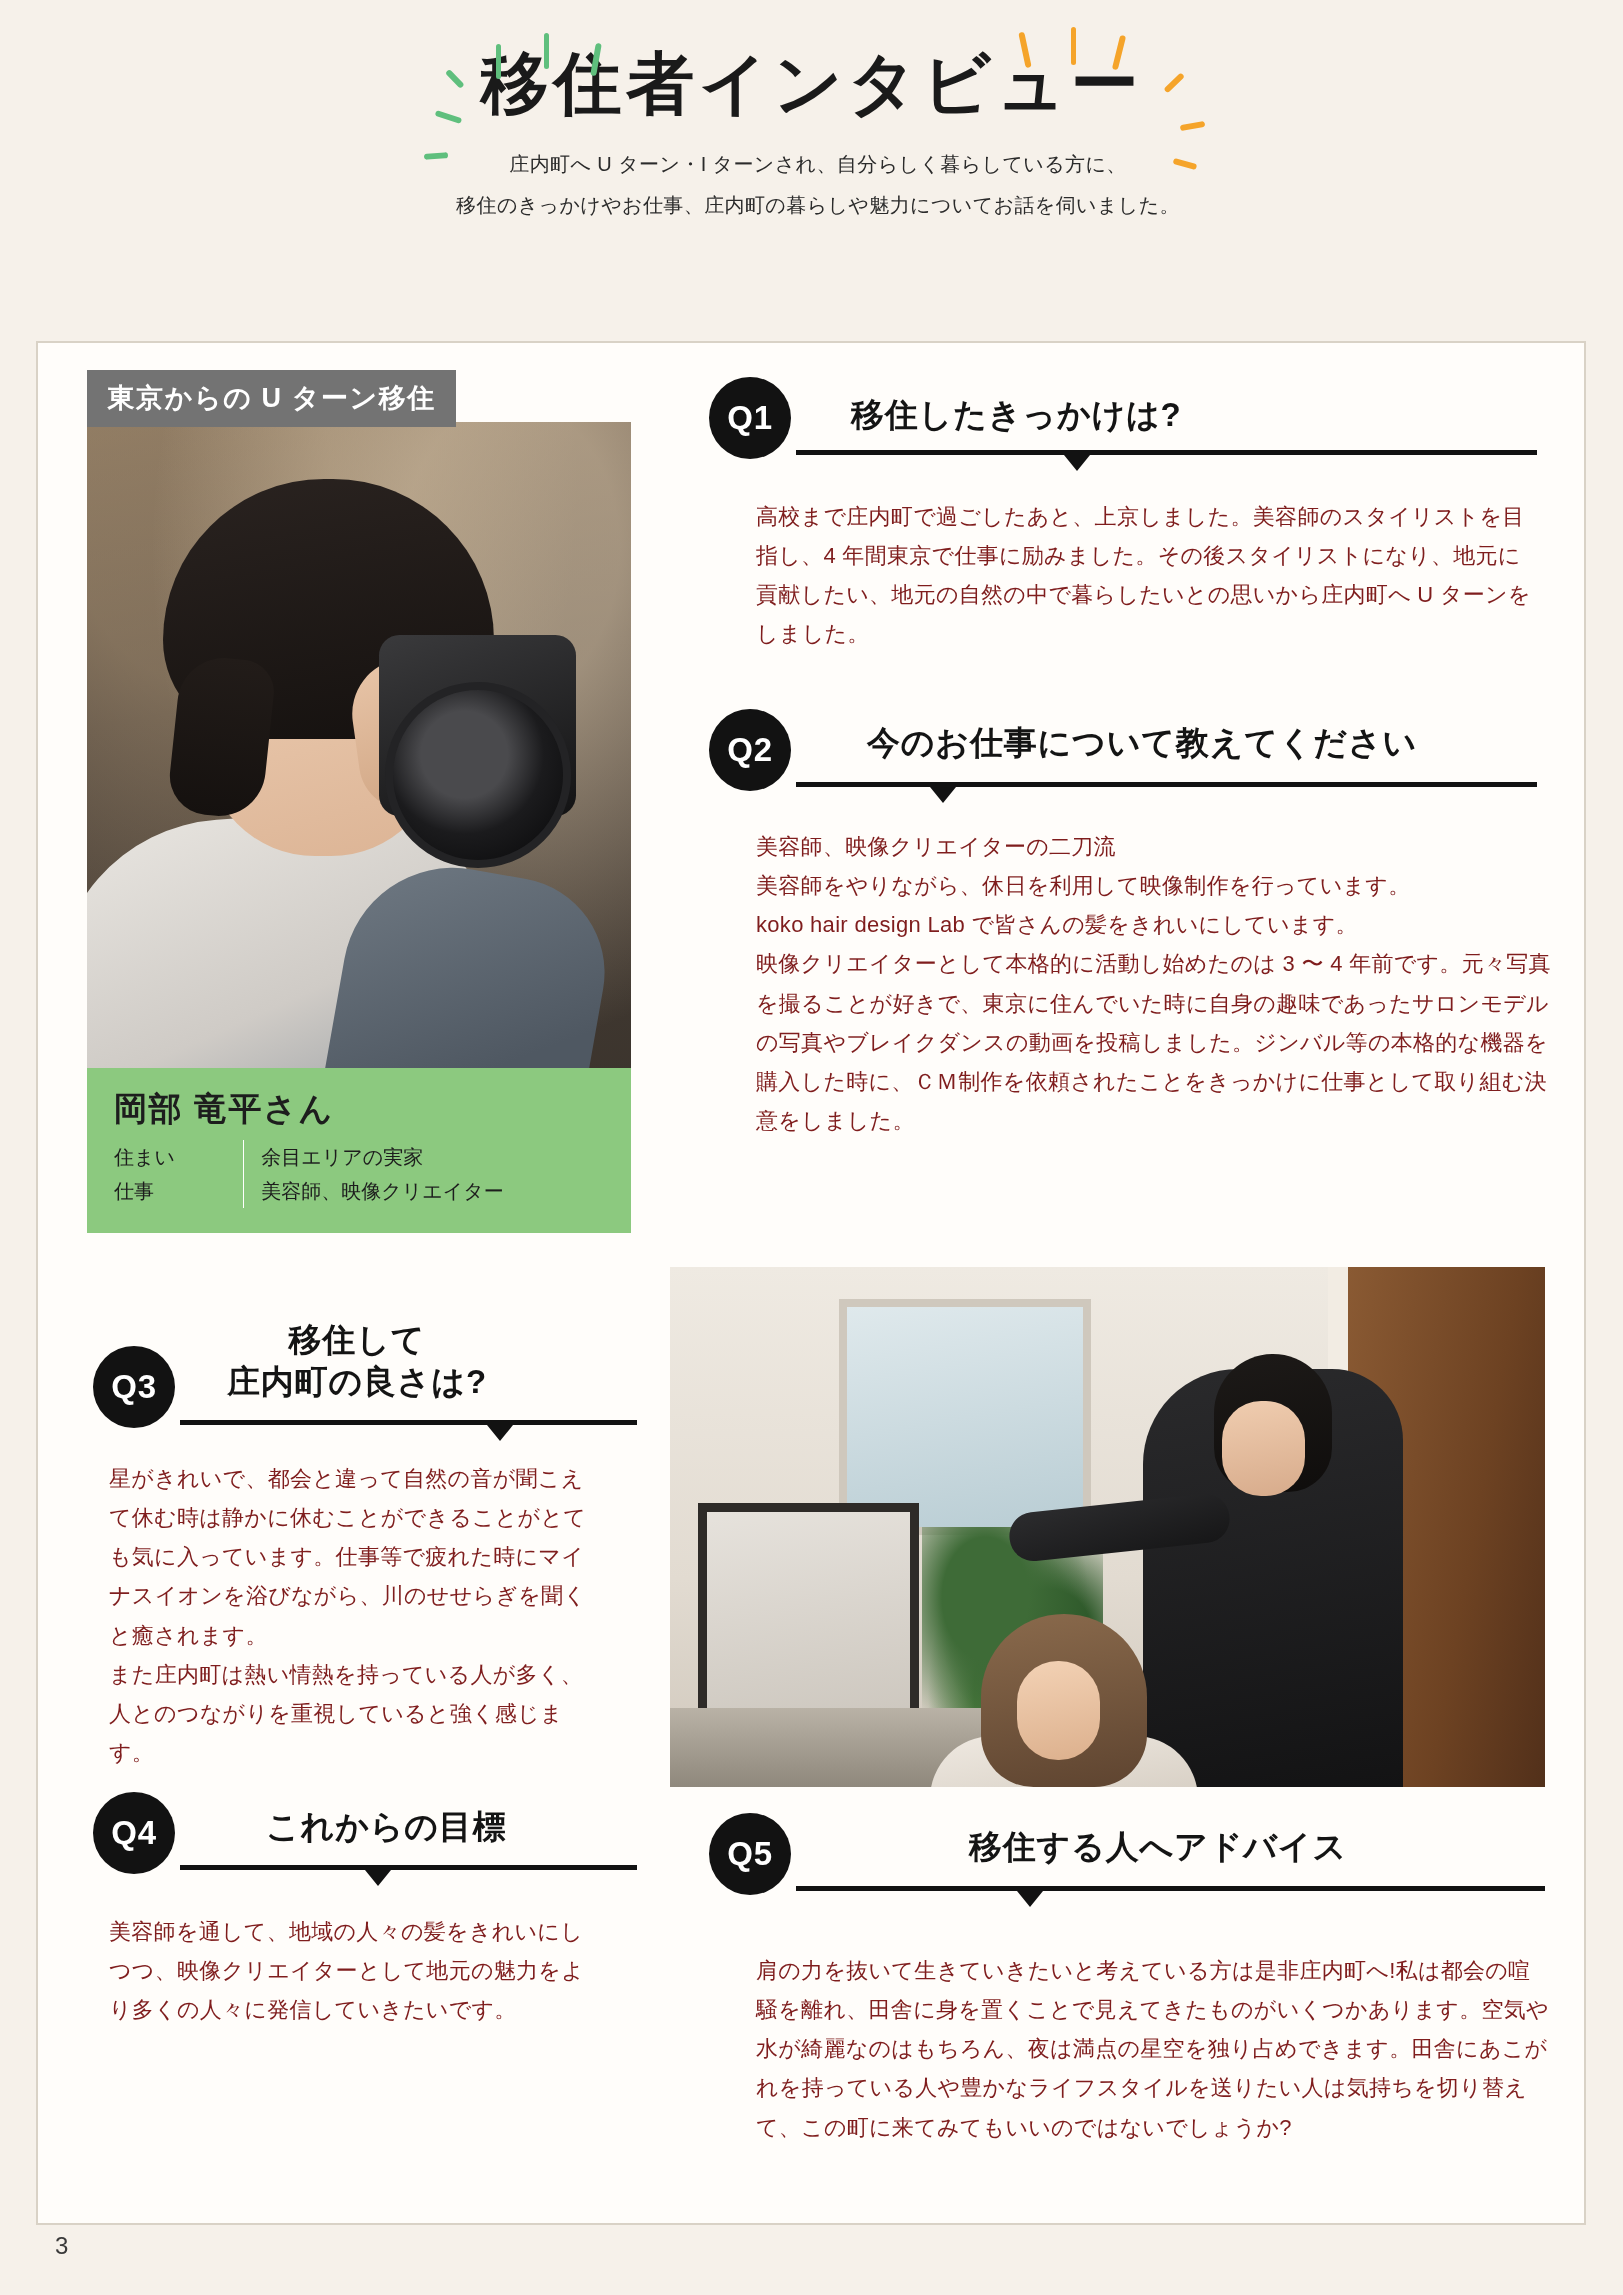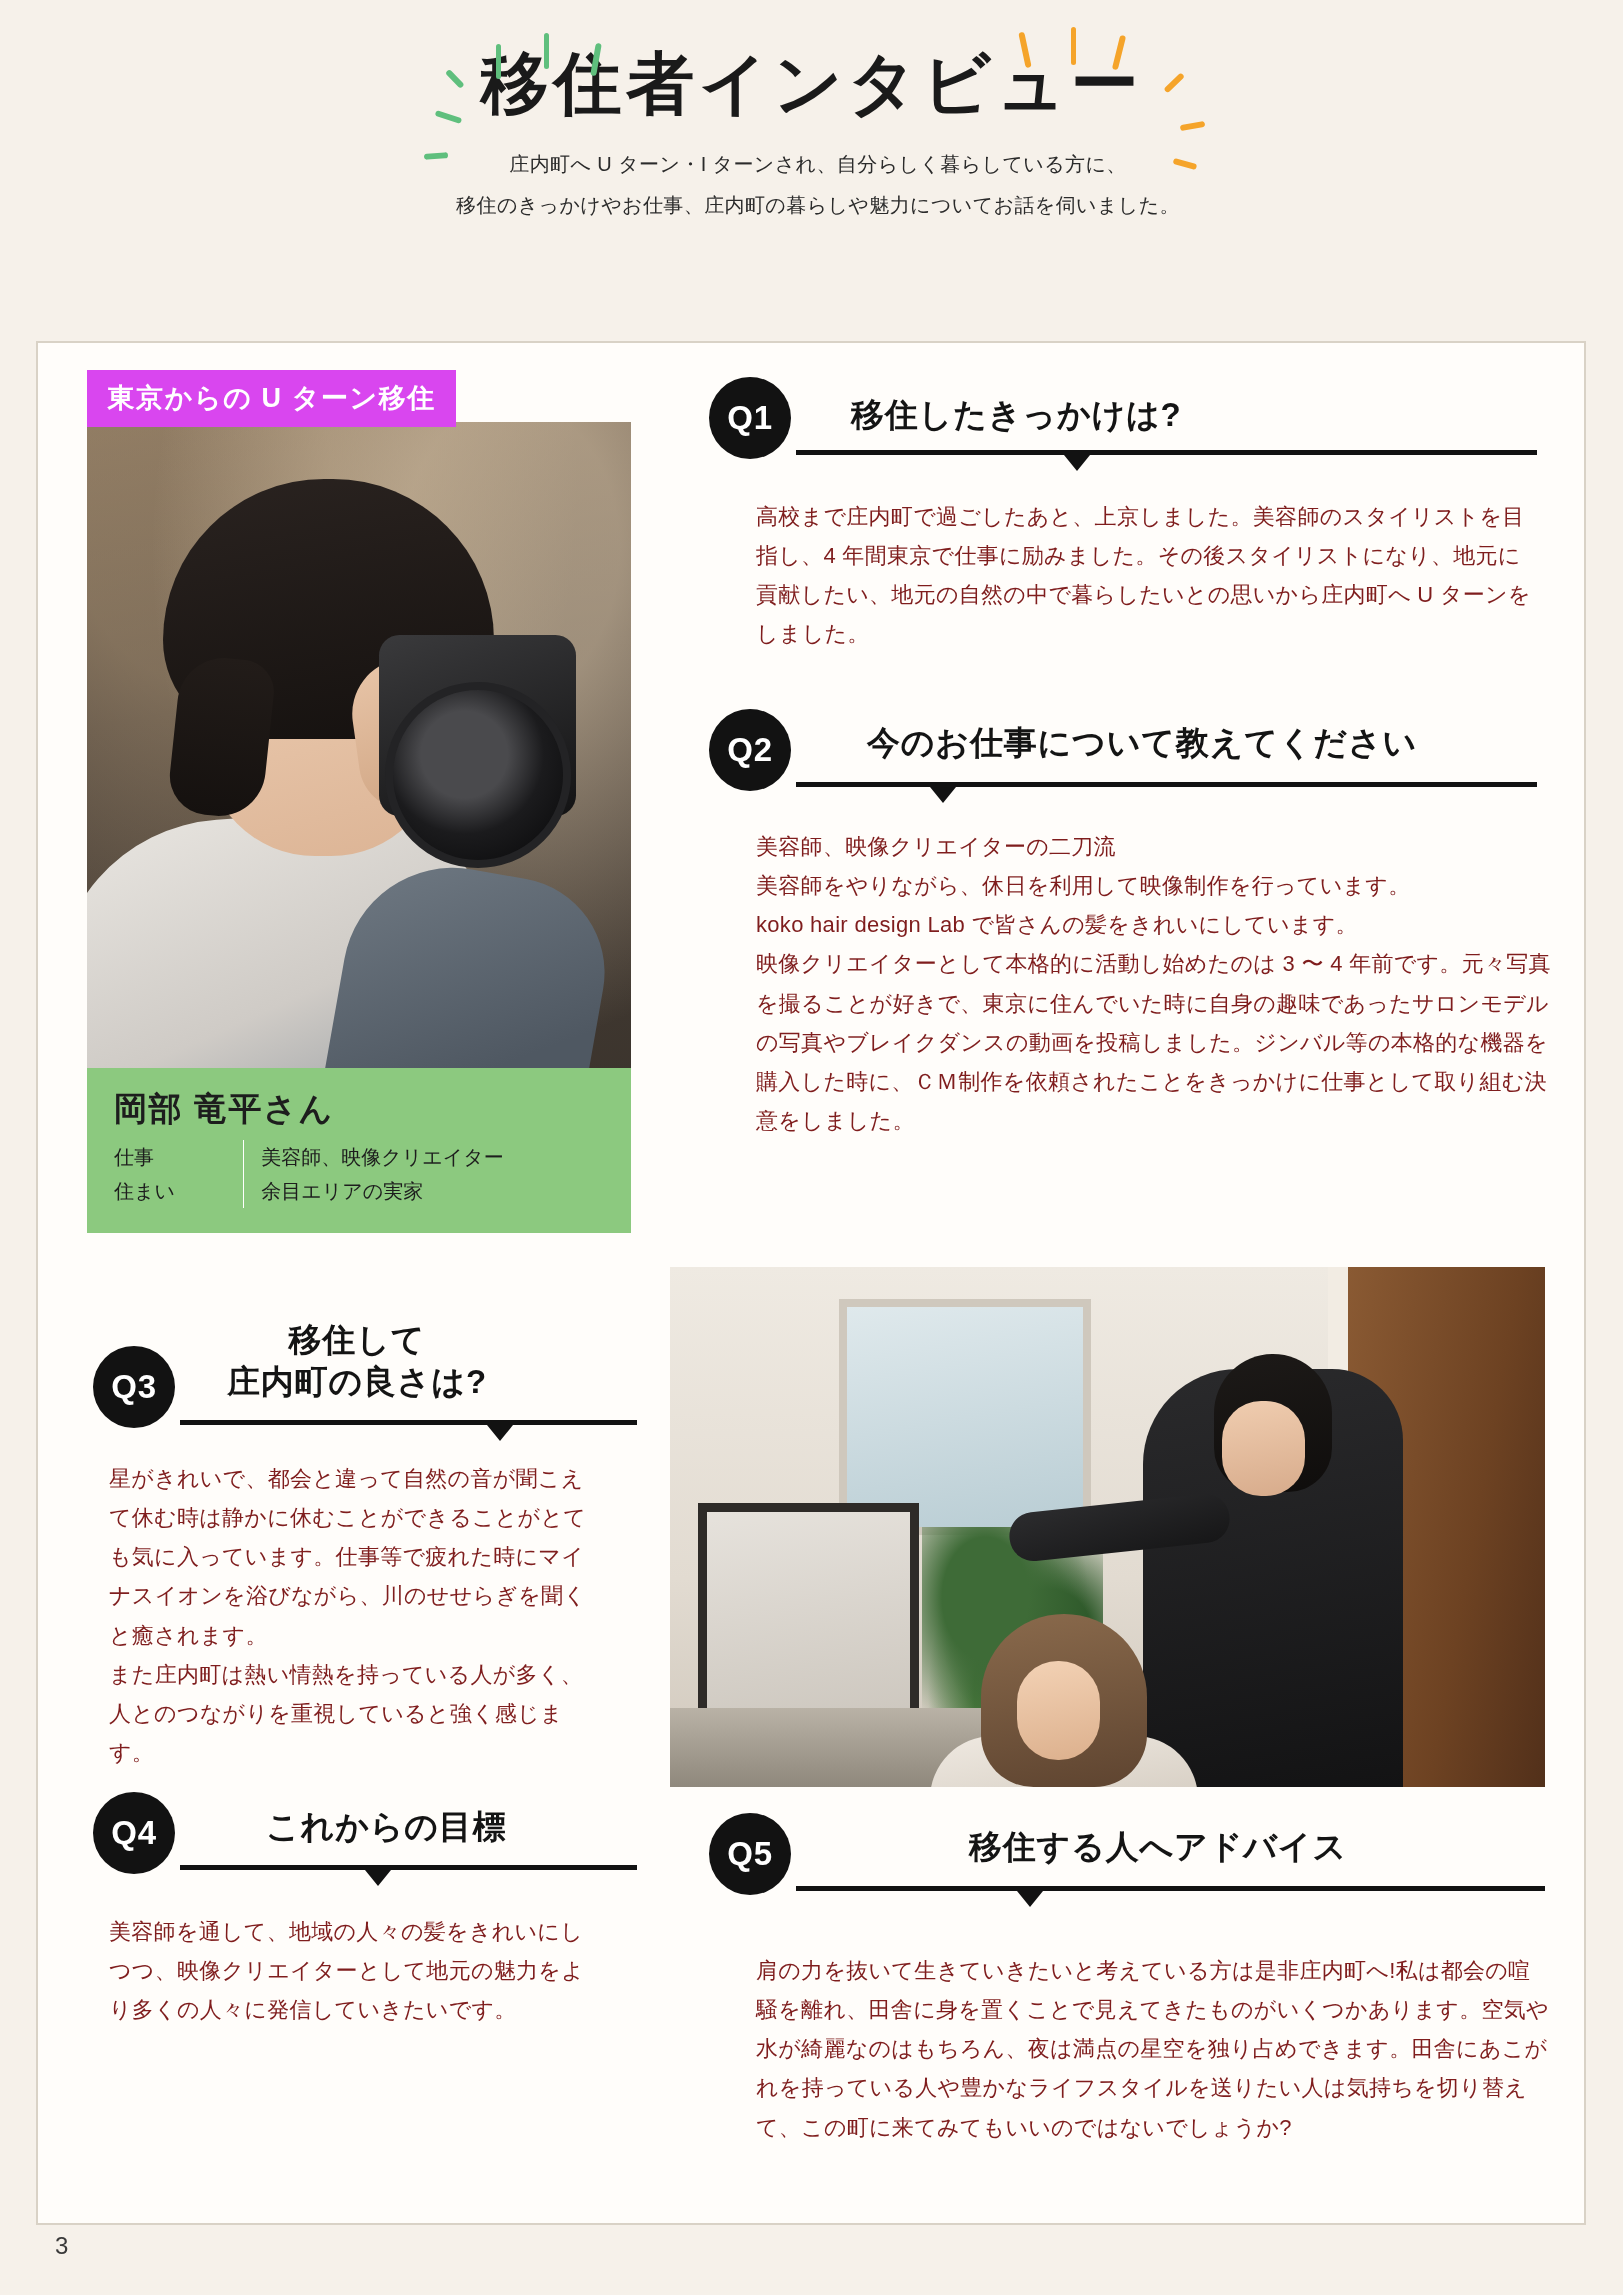--- a/index.html
+++ b/index.html
@@ -74,21 +74,21 @@
 
   
   .left-col {
     position: absolute;
     left: 87px;
     top: 370px;
     width: 544px;
   }
   .badge {
     display: inline-block;
-    background: #d946ef;
+    background: #737373;
     color: #ffffff;
     font-size: 27px;
     font-weight: 700;
     padding: 9.5px 20.5px 11px;
     letter-spacing: 1.6px;
     position: relative;
     z-index: 3;
   }
   .portrait {
     width: 544px;
@@ -363,26 +363,26 @@
     <div class="hair2"></div>
     <div class="hand"></div>
     <div class="camera-body"></div>
     <div class="lens"></div>
   </div>
 
   <div class="name-band">
     <div class="person-name">岡部 竜平さん</div>
     <div class="profile-table">
       <div class="profile-row">
+        <span class="profile-key">住まい</span>
+        <span class="profile-val">余目エリアの実家</span>
+      </div>
+      <div class="profile-row">
         <span class="profile-key">仕事</span>
         <span class="profile-val">美容師、映像クリエイター</span>
-      </div>
-      <div class="profile-row">
-        <span class="profile-key">住まい</span>
-        <span class="profile-val">余目エリアの実家</span>
       </div>
     </div>
   </div>
 </div>
 
 <div class="q-block" style="left:709px;top:377px;width:828px;">
   <div class="q-head">
     <div class="q-badge">Q1</div>
     <div class="q-title" style="left:142px;top:17.3px;">移住したきっかけは?</div>
     <div class="q-rule" style="top:73px;width:741px;">

